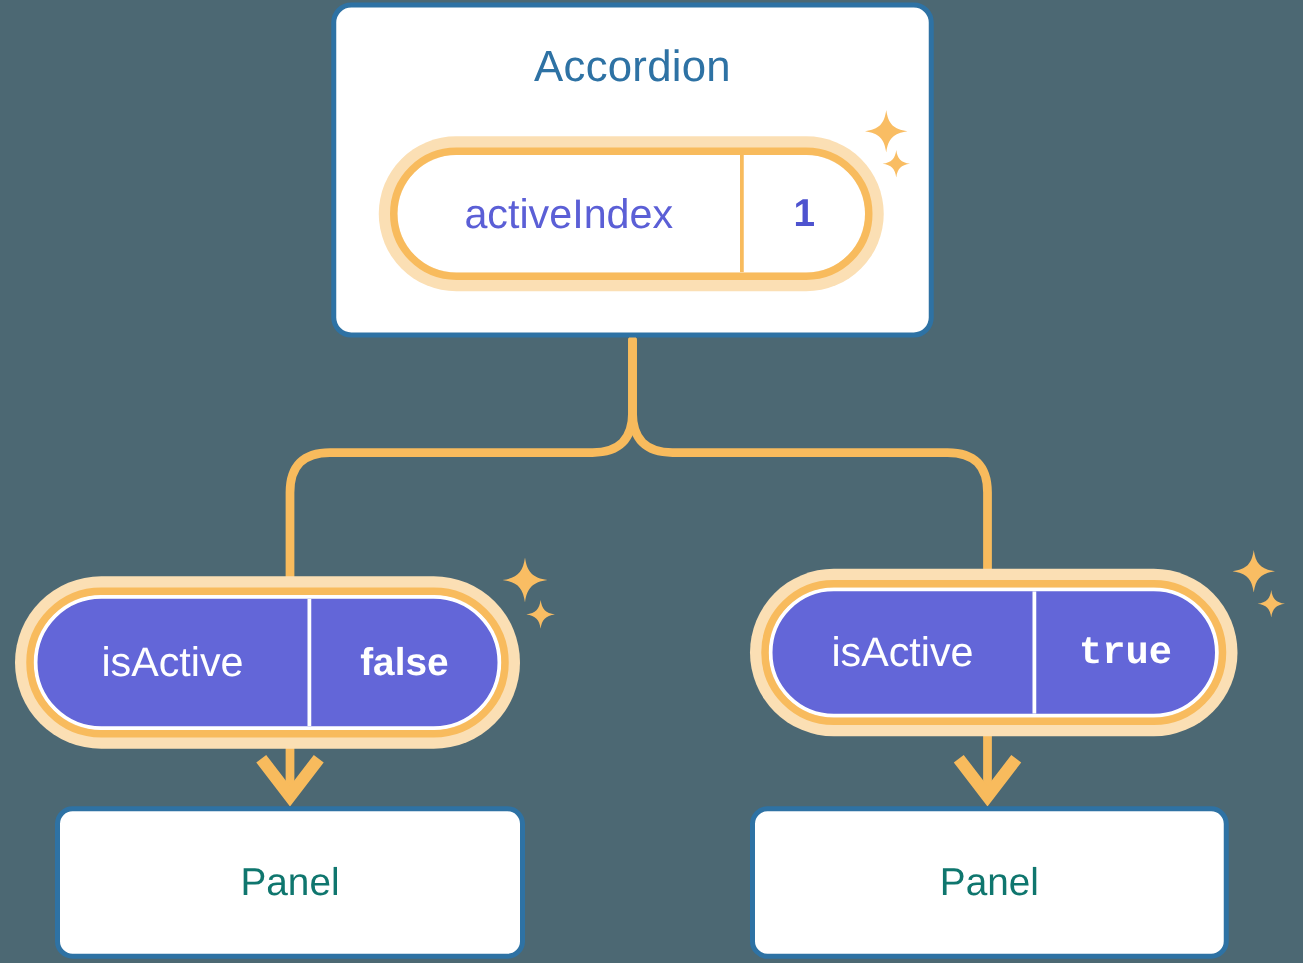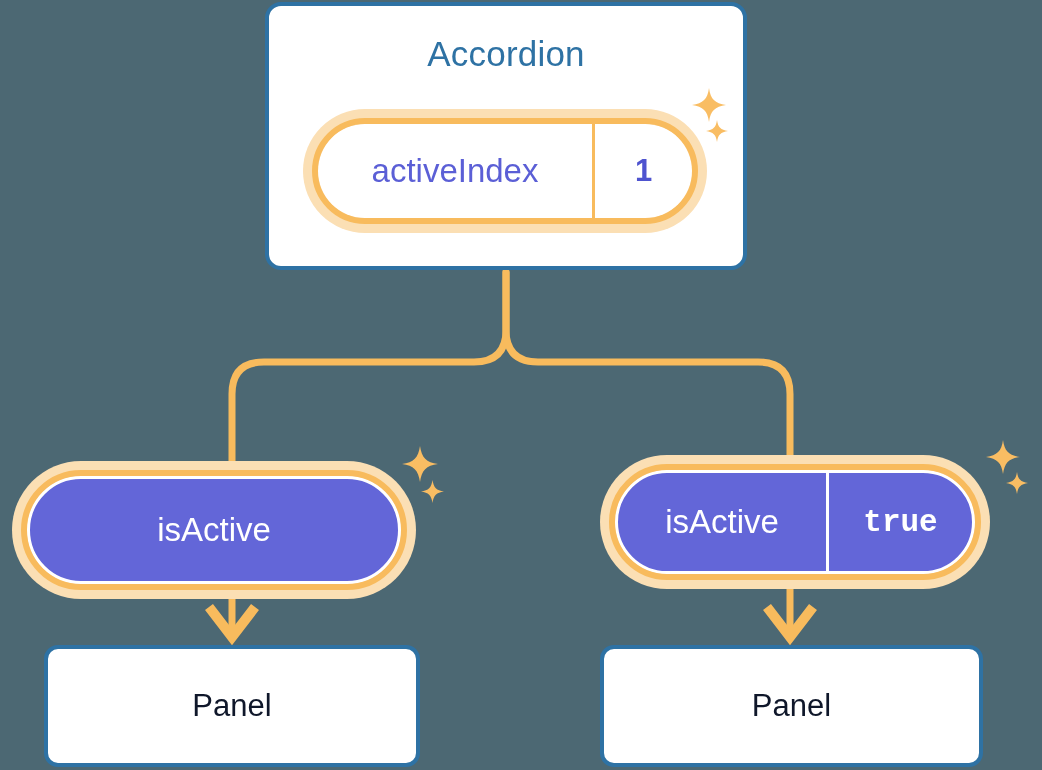--- a/index.html
+++ b/index.html
@@ -88,21 +88,21 @@
 
   #pill-left .pill-val{width:152px;}
   #pill-right .pill-val{width:146px;font-family:Liberation Mono, monospace;}
 
   
   #panel-left{left:44px;top:645px;width:376px;height:122px;border-radius:14px;}
   #panel-right{left:600px;top:645px;width:383px;height:122px;border-radius:14px;}
   .panel-label{
     position:absolute;left:0;right:0;top:0;bottom:0;
     display:flex;align-items:center;justify-content:center;
-    font-size:31px;color:#0f172a;
+    font-size:31px;color:#0f766e;
   }
 
   
   .spark{position:absolute;z-index:5;}
   .spark svg{display:block;}
 </style>
 </head>
 <body style="background: rgb(76, 104, 115);">
 
 <div id="stage">
@@ -142,20 +142,21 @@
     <svg width="22" height="22" viewBox="0 0 34 34">
       <path d="M17 0 C18.6 11.2 22.8 15.4 34 17 C22.8 18.6 18.6 22.8 17 34 C15.4 22.8 11.2 18.6 0 17 C11.2 15.4 15.4 11.2 17 0 Z" fill="#f9bd63"></path>
     </svg>
   </div>
 
   <div class="pill pill-purple" id="pill-left">
     <div class="pill-glow"></div>
     <div class="pill-body">
       <div class="pill-inner">
         <div class="pill-key">isActive</div>
+        <div class="pill-val">false</div>
       </div>
     </div>
   </div>
 
   <div class="spark" style="left:402px;top:446px;">
     <svg width="36" height="36" viewBox="0 0 34 34">
       <path d="M17 0 C18.6 11.2 22.8 15.4 34 17 C22.8 18.6 18.6 22.8 17 34 C15.4 22.8 11.2 18.6 0 17 C11.2 15.4 15.4 11.2 17 0 Z" fill="#f9bd63"></path>
     </svg>
   </div>
   <div class="spark" style="left:421px;top:480px;">

